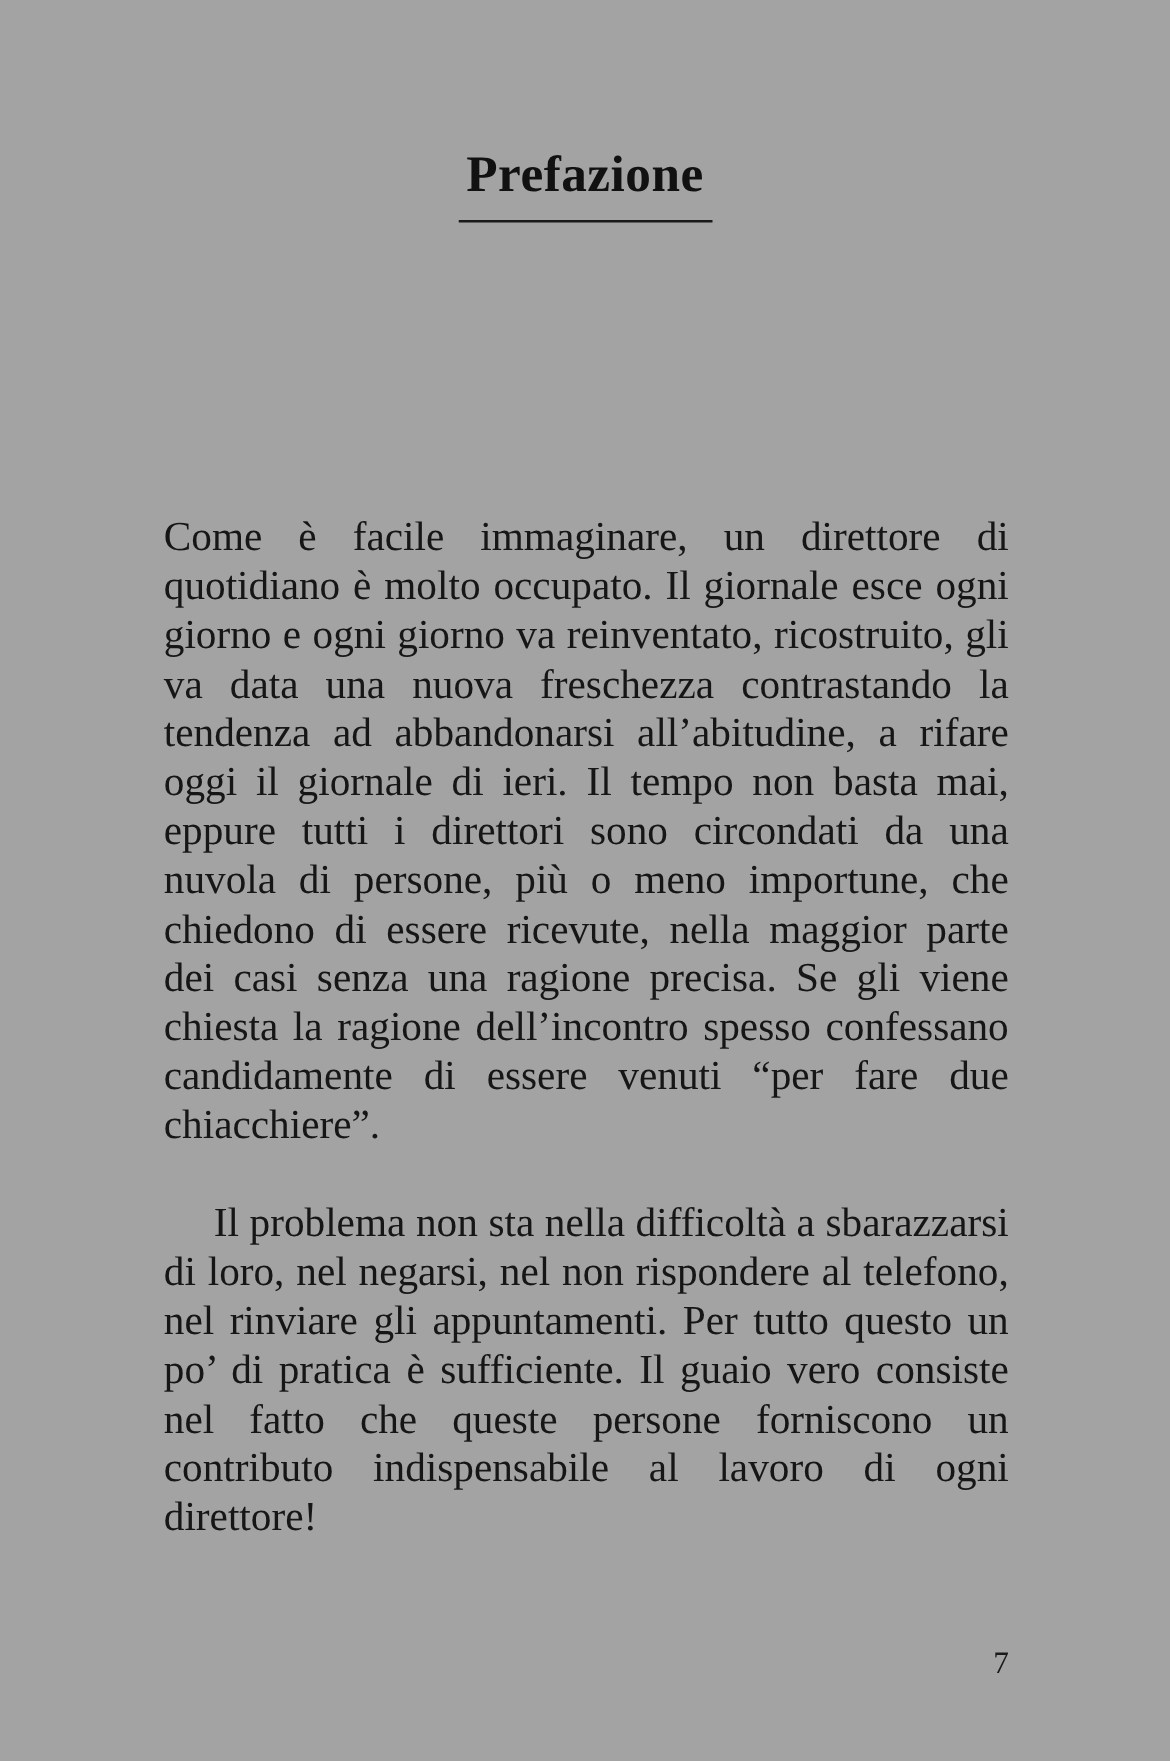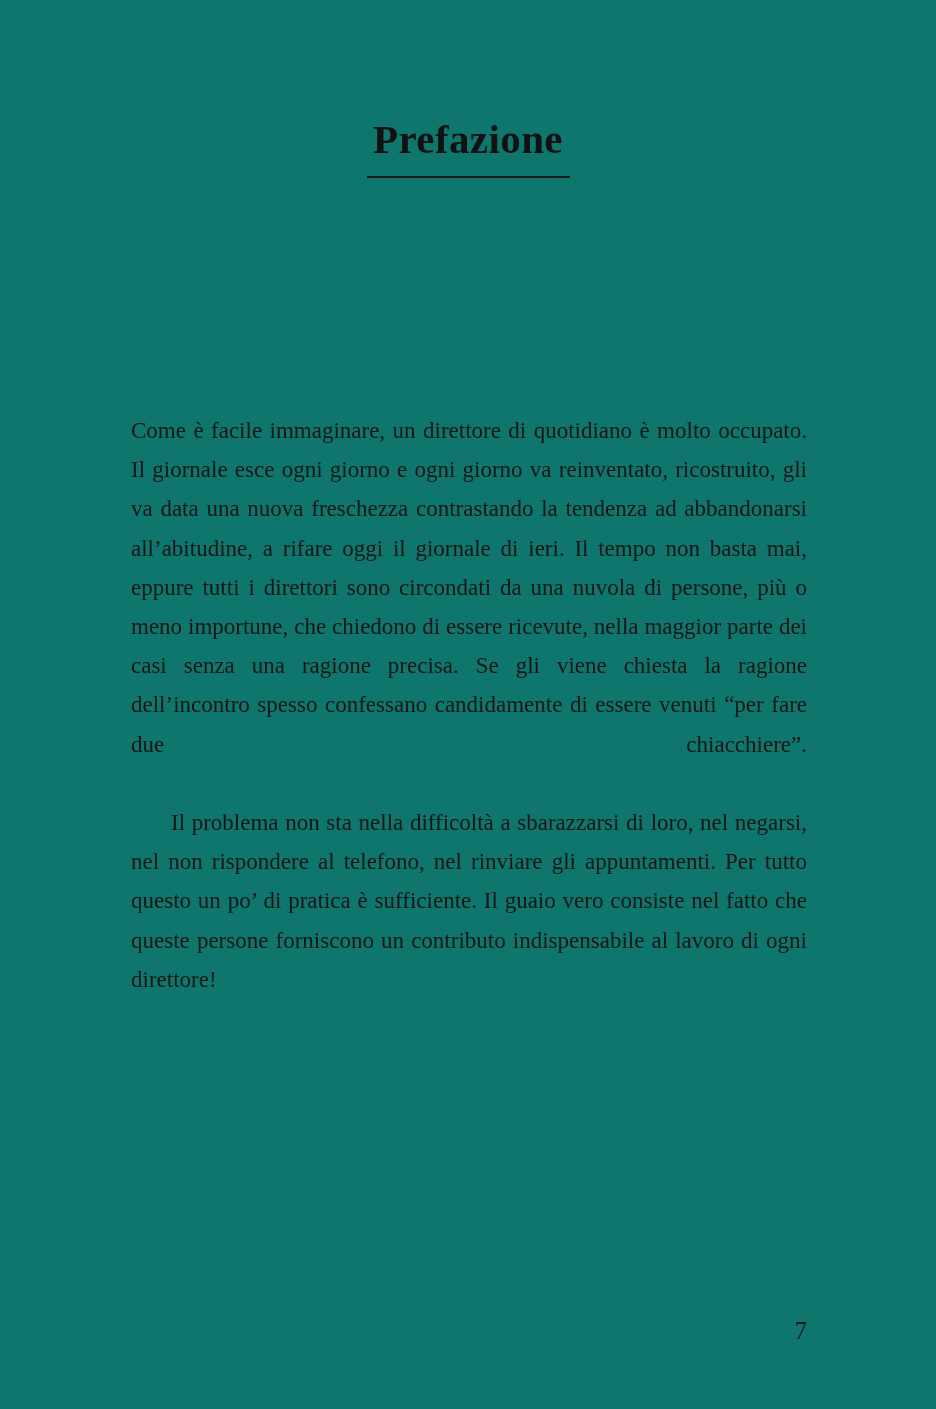--- a/index.html
+++ b/index.html
@@ -7,21 +7,21 @@
     margin: 0;
     padding: 0;
     background: #ffffff;
   }
 
   .page {
     position: relative;
     width: 936px;
     height: 1409px;
     margin: 0 auto;
-    background: #0f766e;
+    background: #a3a3a3;
     overflow: hidden;
     font-family: "Liberation Serif", "DejaVu Serif", serif;
     color: #161616;
     -webkit-font-smoothing: antialiased;
   }
 
   
   .chapter-head {
     position: absolute;
     left: 0;
@@ -53,21 +53,21 @@
   .text-block {
     position: absolute;
     left: 131px;
     top: 411px;
     width: 676px;
   }
 
   .body-par {
     margin: 0;
     padding: 0;
-    font-size: 23px;
+    font-size: 33px;
     line-height: 39.2px;
     text-align: justify;
     text-justify: inter-word;
     hyphens: none;
     word-spacing: 0.1px;
     color: #161616;
   }
 
   .body-par.indent {
     text-indent: 40px;

